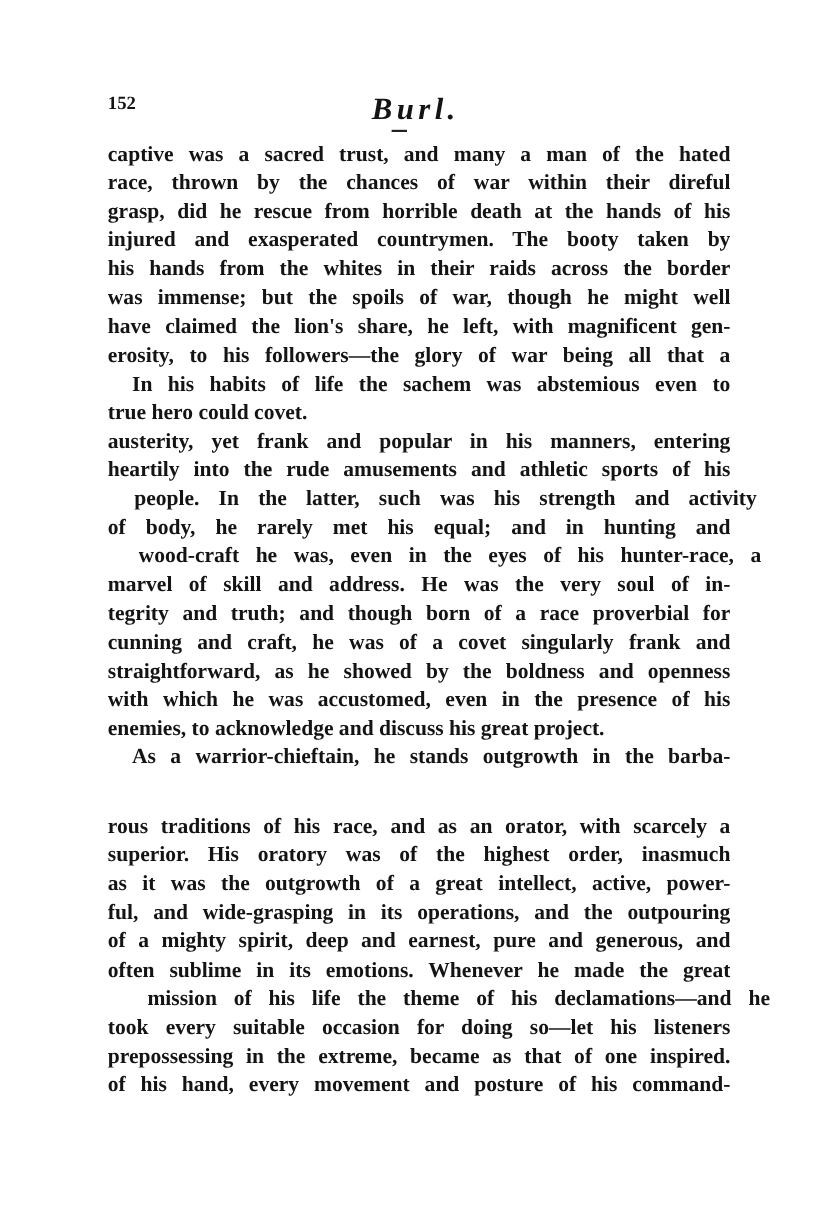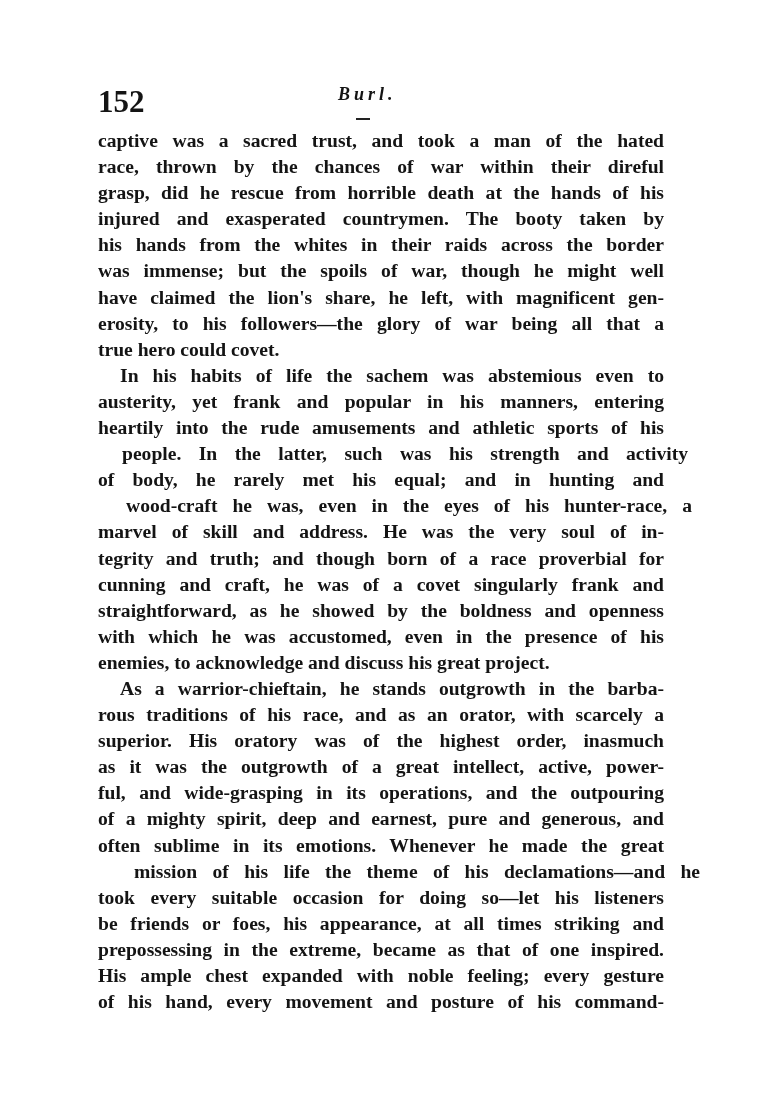--- a/index.html
+++ b/index.html
@@ -5,25 +5,25 @@
   html, body { margin: 0; padding: 0; background: #ffffff; }
   body { width: 760px; height: 1100px; position: relative; overflow: hidden; }
   .page {
     position: absolute; left: 98px; top: 84px; width: 566px;
     font-family: "Liberation Serif", "DejaVu Serif", serif;
     color: #141414;
   }
   .header { position: relative; height: 30px; }
   .page-number {
     position: absolute; left: 0; top: 0;
-    font-size: 31px; font-weight: bold; letter-spacing: 0px;
+    font-size: 17px; font-weight: bold; letter-spacing: 0px;
   }
   .running-title {
     position: absolute; left: 240px; top: 0;
-    font-size: 18px; font-style: italic; font-weight: bold; letter-spacing: 4px;
+    font-size: 28px; font-style: italic; font-weight: bold; letter-spacing: 4px;
   }
   .rule {
     position: absolute; left: 258px; top: 34px; width: 14px; height: 2px; background: #222;
   }
   .body-text { margin-top: 14px; }
   .line {
     display: block; height: 26.1px; line-height: 26.1px;
     font-size: 19.6px; font-weight: 600;
     text-align: justify; text-align-last: justify;
     white-space: nowrap; overflow: visible;
@@ -34,48 +34,46 @@
 </head>
 <body>
 
 <div class="page">
   <div class="header">
     <span class="page-number">152</span>
     <span class="running-title">Burl.</span>
     <span class="rule"></span>
   </div>
   <div class="body-text" id="body-text">
-      <span class="line" style="width: 566px; white-space: normal; overflow: hidden;">captive was a sacred trust, and took a man of the hated</span>
+      <span class="line" style="width: 566px; white-space: normal; overflow: hidden;">captive was a sacred trust, and many a man of the hated</span>
       <span class="line" style="width: 566px; white-space: normal; overflow: hidden;">race, thrown by the chances of war within their direful</span>
       <span class="line" style="width: 566px; white-space: normal; overflow: hidden;">grasp, did he rescue from horrible death at the hands of his</span>
       <span class="line" style="width: 566px; white-space: normal; overflow: hidden;">injured and exasperated countrymen.  The booty taken by</span>
       <span class="line" style="width: 566px; white-space: normal; overflow: hidden;">his hands from the whites in their raids across the border</span>
       <span class="line" style="width: 566px; white-space: normal; overflow: hidden;">was immense; but the spoils of war, though he might well</span>
       <span class="line" style="width: 566px; white-space: normal; overflow: hidden;">have claimed the lion's share, he left, with magnificent gen-</span>
       <span class="line" style="width: 566px; white-space: normal; overflow: hidden;">erosity, to his followers—the glory of war being all that a</span>
+      <span class="line indent" style="width: 544px; white-space: normal; overflow: hidden;">In his habits of life the sachem was abstemious even to</span>
       <span class="line last" style="width: 566px; white-space: normal; overflow: hidden;">true hero could covet.</span>
-      <span class="line indent" style="width: 544px; white-space: normal; overflow: hidden;">In his habits of life the sachem was abstemious even to</span>
       <span class="line" style="width: 566px; white-space: normal; overflow: hidden;">austerity, yet frank and popular in his manners, entering</span>
       <span class="line" style="width: 566px; white-space: normal; overflow: hidden;">heartily into the rude amusements and athletic sports of his</span>
       <span class="line" style="width: 566px; white-space: normal; overflow: hidden; margin-left: 24px;">people.  In the latter, such was his strength and activity</span>
       <span class="line" style="width: 566px; white-space: normal; overflow: hidden;">of body, he rarely met his equal; and in hunting and</span>
       <span class="line" style="width: 566px; white-space: normal; overflow: hidden; margin-left: 28px;">wood-craft he was, even in the eyes of his hunter-race, a</span>
       <span class="line" style="width: 566px; white-space: normal; overflow: hidden;">marvel of skill and address.  He was the very soul of in-</span>
       <span class="line" style="width: 566px; white-space: normal; overflow: hidden;">tegrity and truth; and though born of a race proverbial for</span>
       <span class="line" style="width: 566px; white-space: normal; overflow: hidden;">cunning and craft, he was of a covet singularly frank and</span>
       <span class="line" style="width: 566px; white-space: normal; overflow: hidden;">straightforward, as he showed by the boldness and openness</span>
       <span class="line" style="width: 566px; white-space: normal; overflow: hidden;">with which he was accustomed, even in the presence of his</span>
       <span class="line last" style="width: 566px; white-space: normal; overflow: hidden;">enemies, to acknowledge and discuss his great project.</span>
       <span class="line indent" style="width: 544px; white-space: normal; overflow: hidden;">As a warrior-chieftain, he stands outgrowth in the barba-</span>
-      <span class="line" style="width: 566px; white-space: normal; overflow: hidden;">rous traditions of his race, and as an orator, with scarcely a</span>
+      <span class="line" style="width: 566px; white-space: normal; overflow: hidden; margin-top: 37px;">rous traditions of his race, and as an orator, with scarcely a</span>
       <span class="line" style="width: 566px; white-space: normal; overflow: hidden;">superior.  His oratory was of the highest order, inasmuch</span>
       <span class="line" style="width: 566px; white-space: normal; overflow: hidden;">as it was the outgrowth of a great intellect, active, power-</span>
       <span class="line" style="width: 566px; white-space: normal; overflow: hidden;">ful, and wide-grasping in its operations, and the outpouring</span>
       <span class="line" style="width: 566px; white-space: normal; overflow: hidden;">of a mighty spirit, deep and earnest, pure and generous, and</span>
       <span class="line" style="width: 566px; white-space: normal; overflow: hidden;">often sublime in its emotions.  Whenever he made the great</span>
       <span class="line" style="width: 566px; white-space: normal; overflow: hidden; margin-left: 36px;">mission of his life the theme of his declamations—and he</span>
       <span class="line" style="width: 566px; white-space: normal; overflow: hidden;">took every suitable occasion for doing so—let his listeners</span>
-      <span class="line" style="width: 566px; white-space: normal; overflow: hidden;">be friends or foes, his appearance, at all times striking and</span>
       <span class="line" style="width: 566px; white-space: normal; overflow: hidden;">prepossessing in the extreme, became as that of one inspired.</span>
-      <span class="line" style="width: 566px; white-space: normal; overflow: hidden;">His ample chest expanded with noble feeling; every gesture</span>
       <span class="line" style="width: 566px; white-space: normal; overflow: hidden;">of his hand, every movement and posture of his command-</span>
     </div>
 </div>
 
 </body></html>

